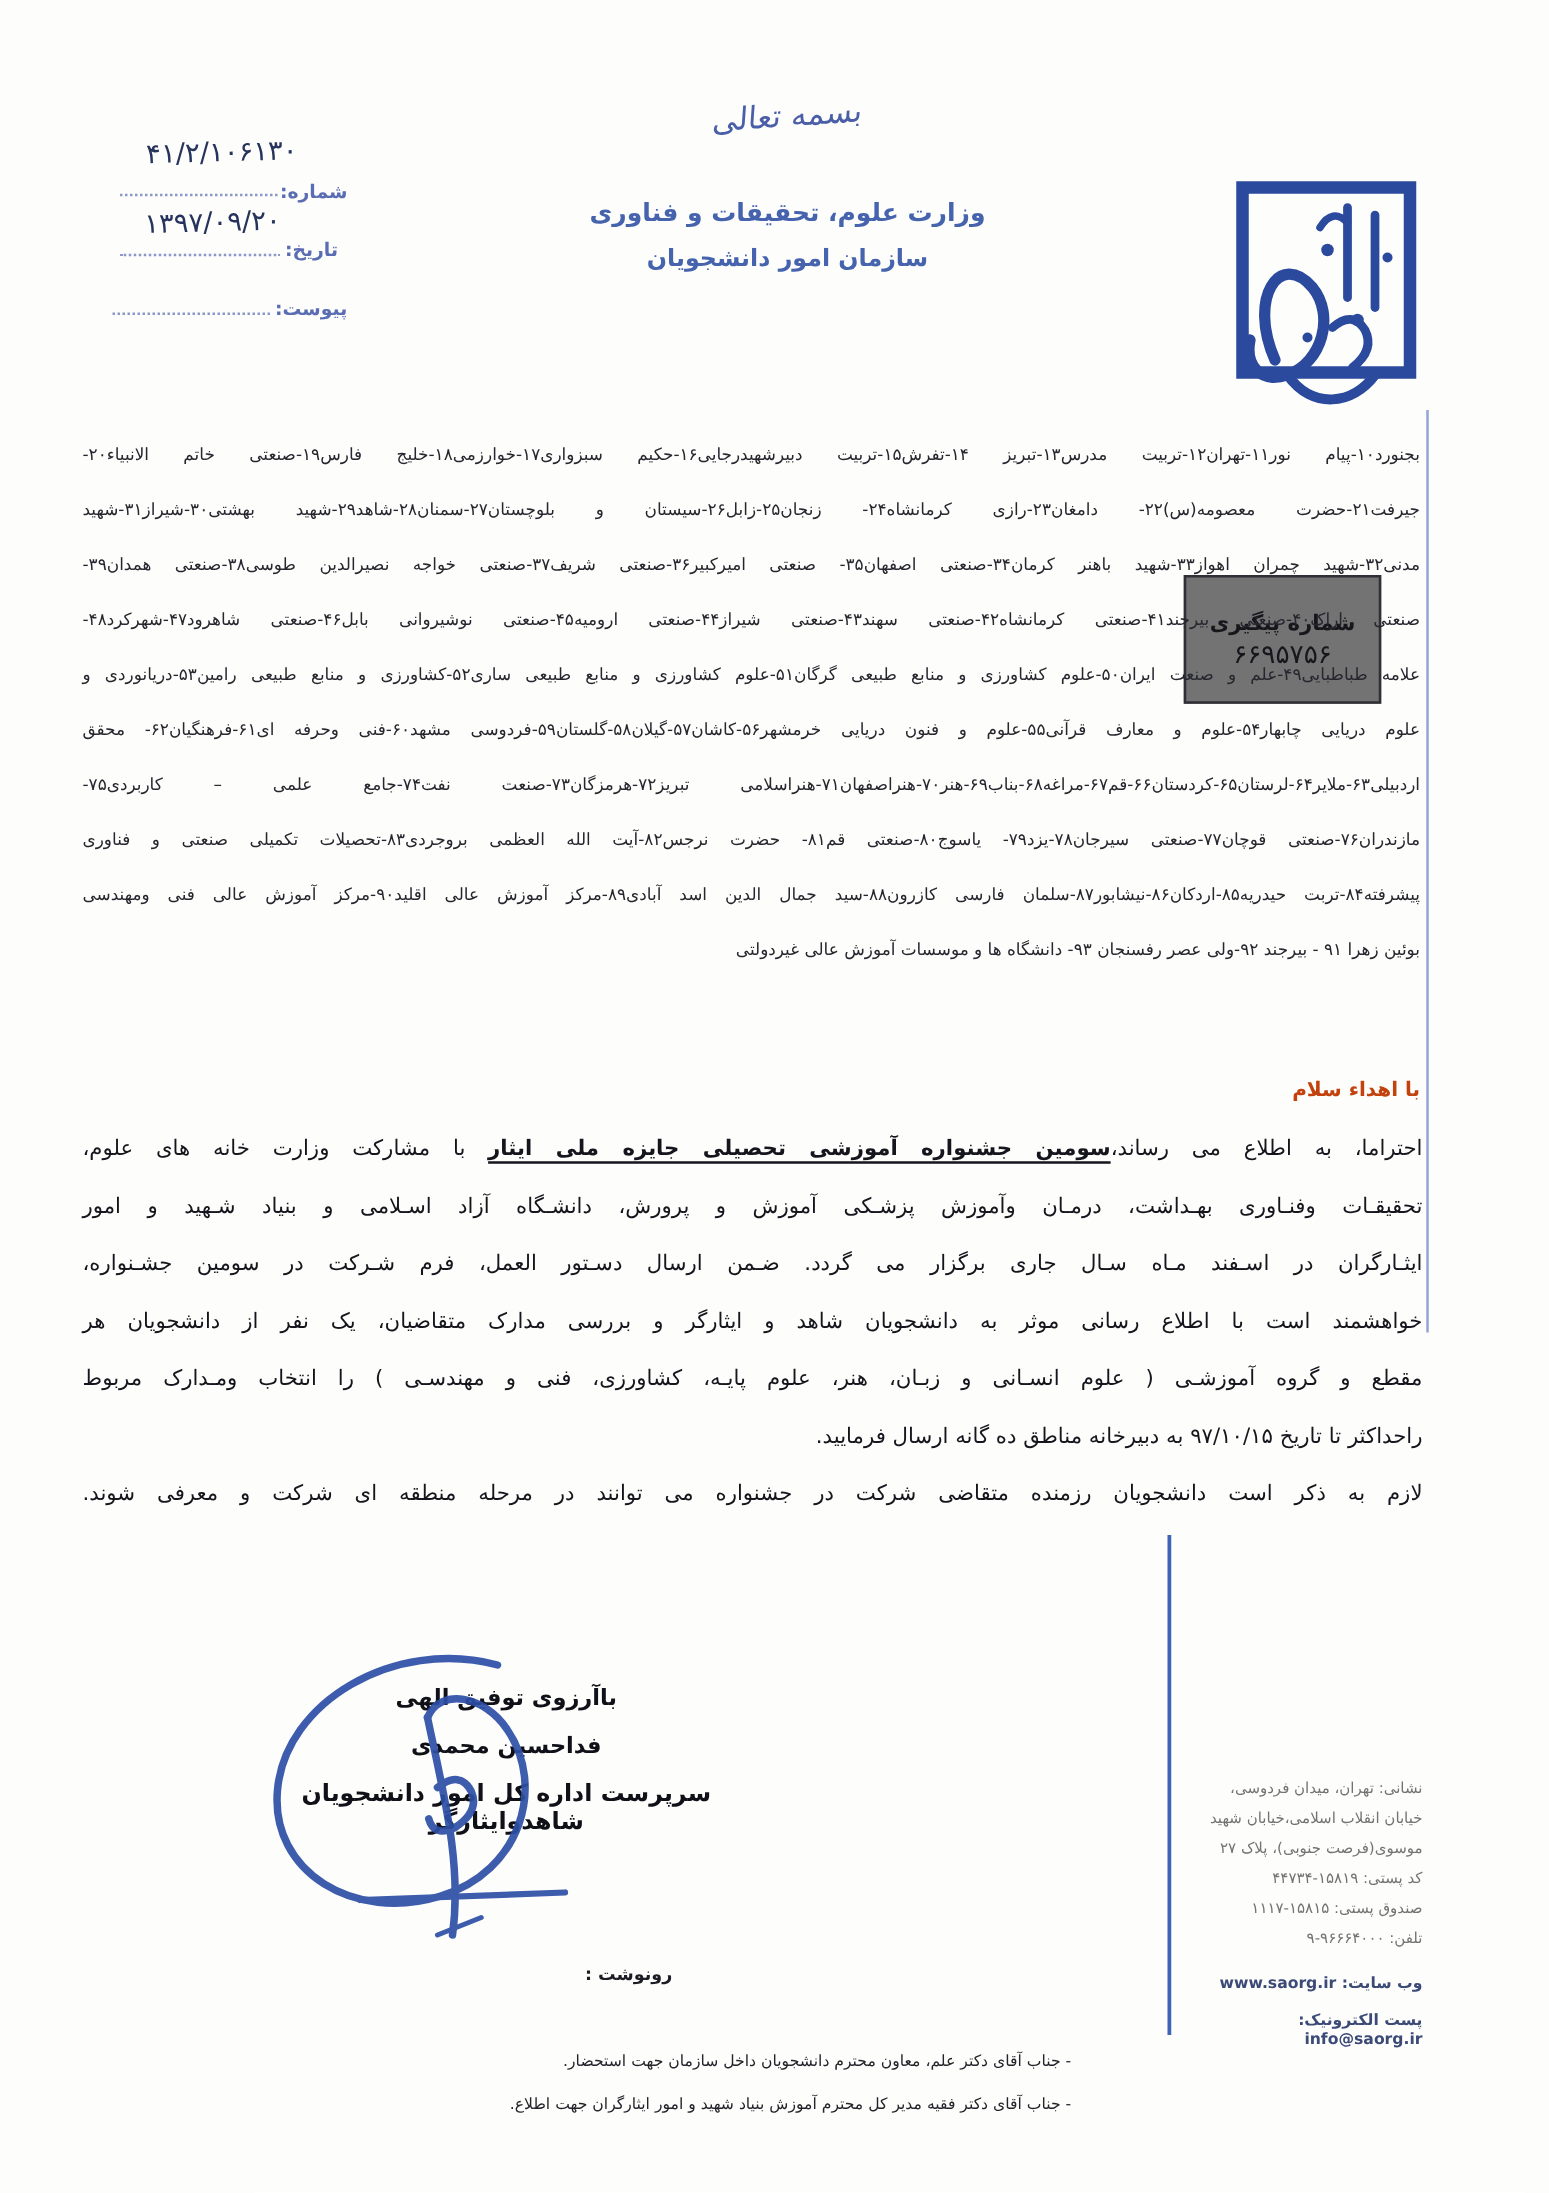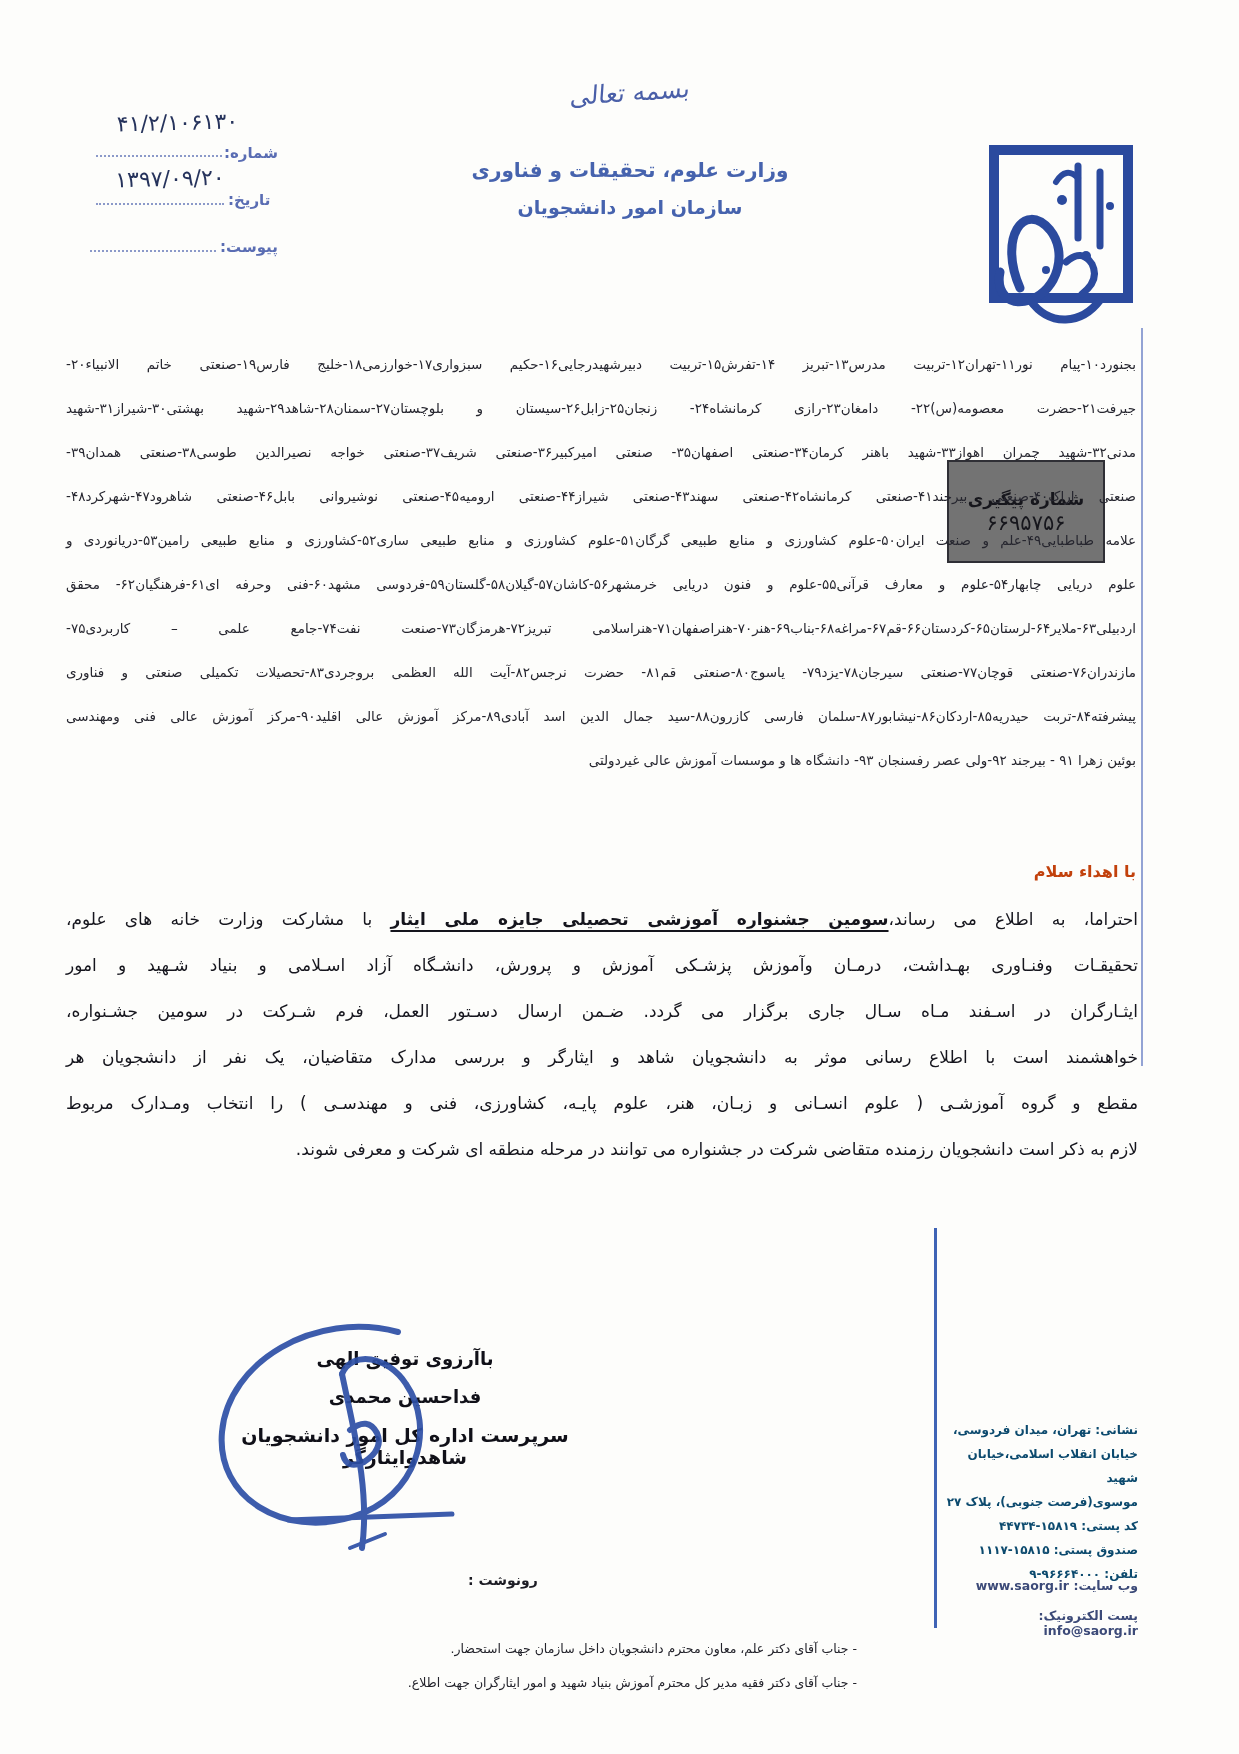--- a/index.html
+++ b/index.html
@@ -55,21 +55,21 @@
   .sig-l1 { font-size:18px; }
   .sig-name { font-size:18px; }
   .sig-title { font-size:19px; }
 
   
   .copies-label { font-weight:bold; font-size:14px; color:#1c1c24; }
   .copies-list { width:797px; text-align:right; font-size:12.5px; color:#23232b; }
   .copies-list > div { line-height:34px; }
 
   
-  .footer-address { width:196px; text-align:right; font-size:12px; line-height:24px; color:#0c4a6e;font-weight:bold; }
+  .footer-address { width:196px; text-align:right; font-size:12px; line-height:24px; color:#737373; }
   .footer-web, .footer-email { width:196px; text-align:right; font-size:12.5px; font-weight:bold; color:#3c4a78; }
 </style>
 </head>
 <body>
 
 <div class="page">
 
   <div class="abs ref-value" style="left:70px; top:110px; width:215px;">۴۱/۲/۱۰۶۱۳۰</div>
   <span class="abs ref-dots" style="left:96px; top:142px; width:126px;"></span>
   <div class="abs ref-label" style="left:224px; top:144px;">شماره:</div>
@@ -129,20 +129,21 @@
 
   <div class="abs body-block" style="left:66px; top:896px;">
     <div class="body-line">
       <span>احتراما، به اطلاع می رساند،</span><span class="festival-bold">سومین جشنواره آموزشی تحصیلی جایزه ملی ایثار</span><span> با مشارکت وزارت خانه های علوم،</span>
     </div>
     <div class="body-rest">
         <div>تحقیقـات وفنـاوری  بهـداشت، درمـان وآموزش پزشـکی  آموزش و پرورش، دانشـگاه آزاد اسـلامی و بنیاد شـهید و امور</div>
         <div>ایثـارگران در اسـفند مـاه سـال جاری برگزار می گردد. ضـمن ارسال دسـتور العمل،  فرم شـرکت در سومین جشـنواره،</div>
         <div>خواهشمند است با اطلاع رسانی موثر به دانشجویان شاهد و ایثارگر و بررسی مدارک متقاضیان، یک نفر از دانشجویان هر</div>
         <div>مقطع و گروه آموزشـی ( علوم انسـانی و زبـان، هنر، علوم پایـه، کشاورزی، فنی و مهندسـی ) را انتخاب ومـدارک مربوط</div>
+        <div>راحداکثر تا تاریخ ۹۷/۱۰/۱۵ به دبیرخانه مناطق ده گانه ارسال فرمایید.</div>
         <div>لازم به ذکر است دانشجویان رزمنده متقاضی شرکت در جشنواره می توانند در مرحله منطقه ای شرکت و معرفی شوند.</div>
       </div>
   </div>
 
   <div class="abs sig-block" style="left:185px; top:1348px;">
     <div class="sig-l1">باآرزوی توفیق الهی</div>
     <div class="sig-name">فداحسین محمدی</div>
     <div class="sig-title">سرپرست اداره کل امور دانشجویان شاهدوایثارگر</div>
   </div>
 

